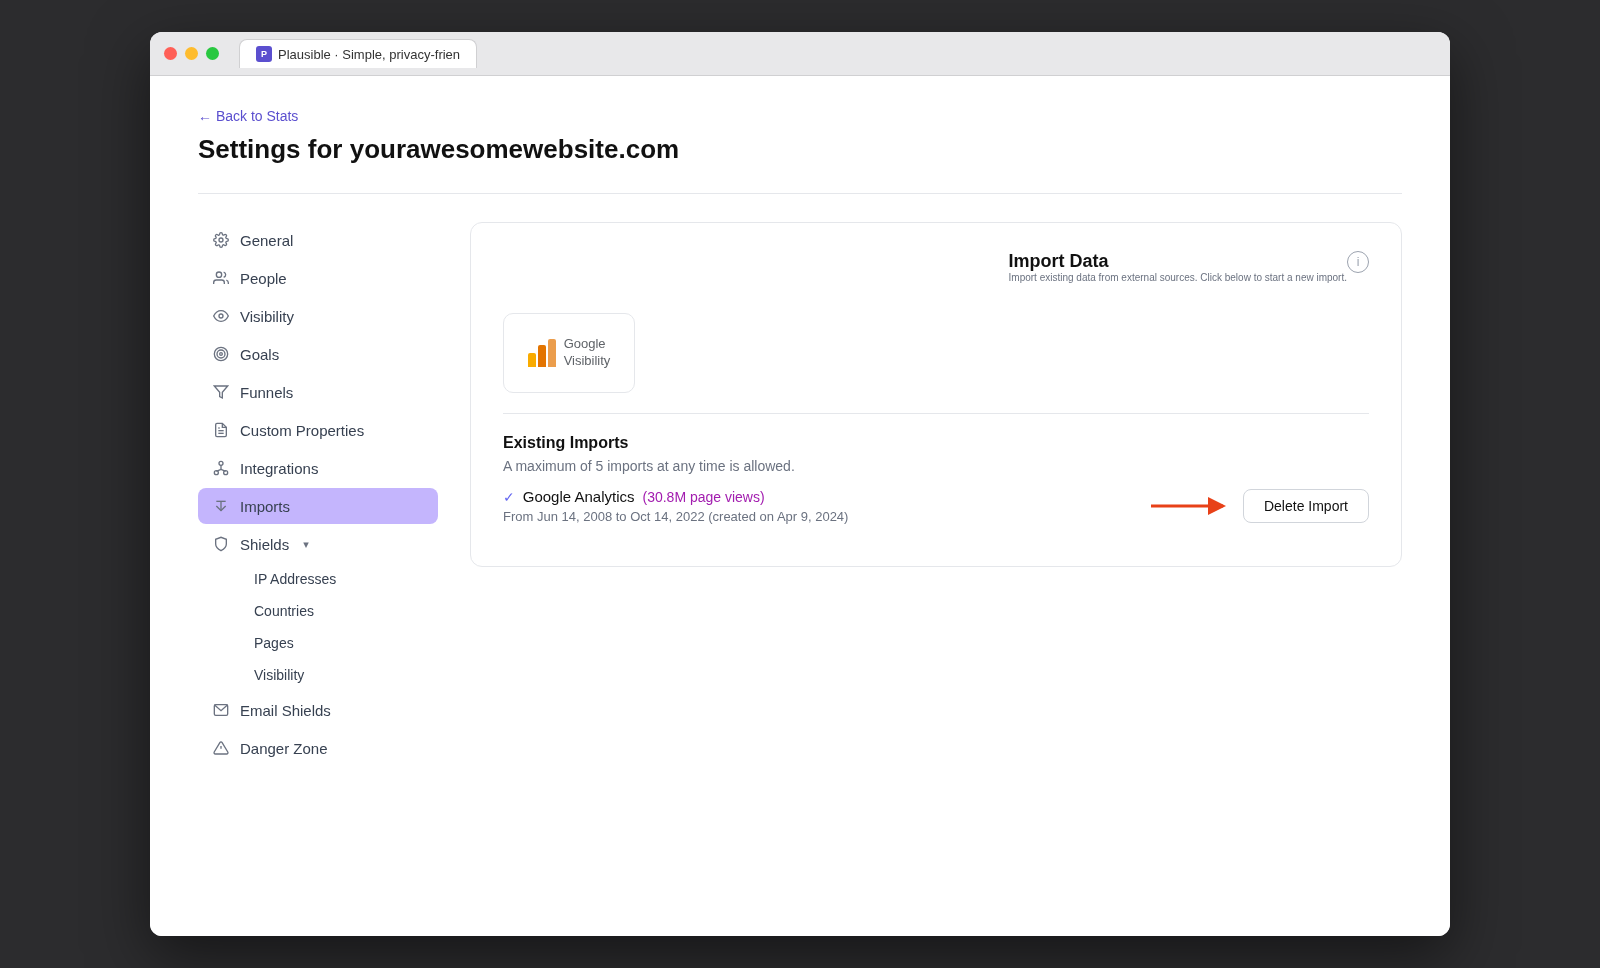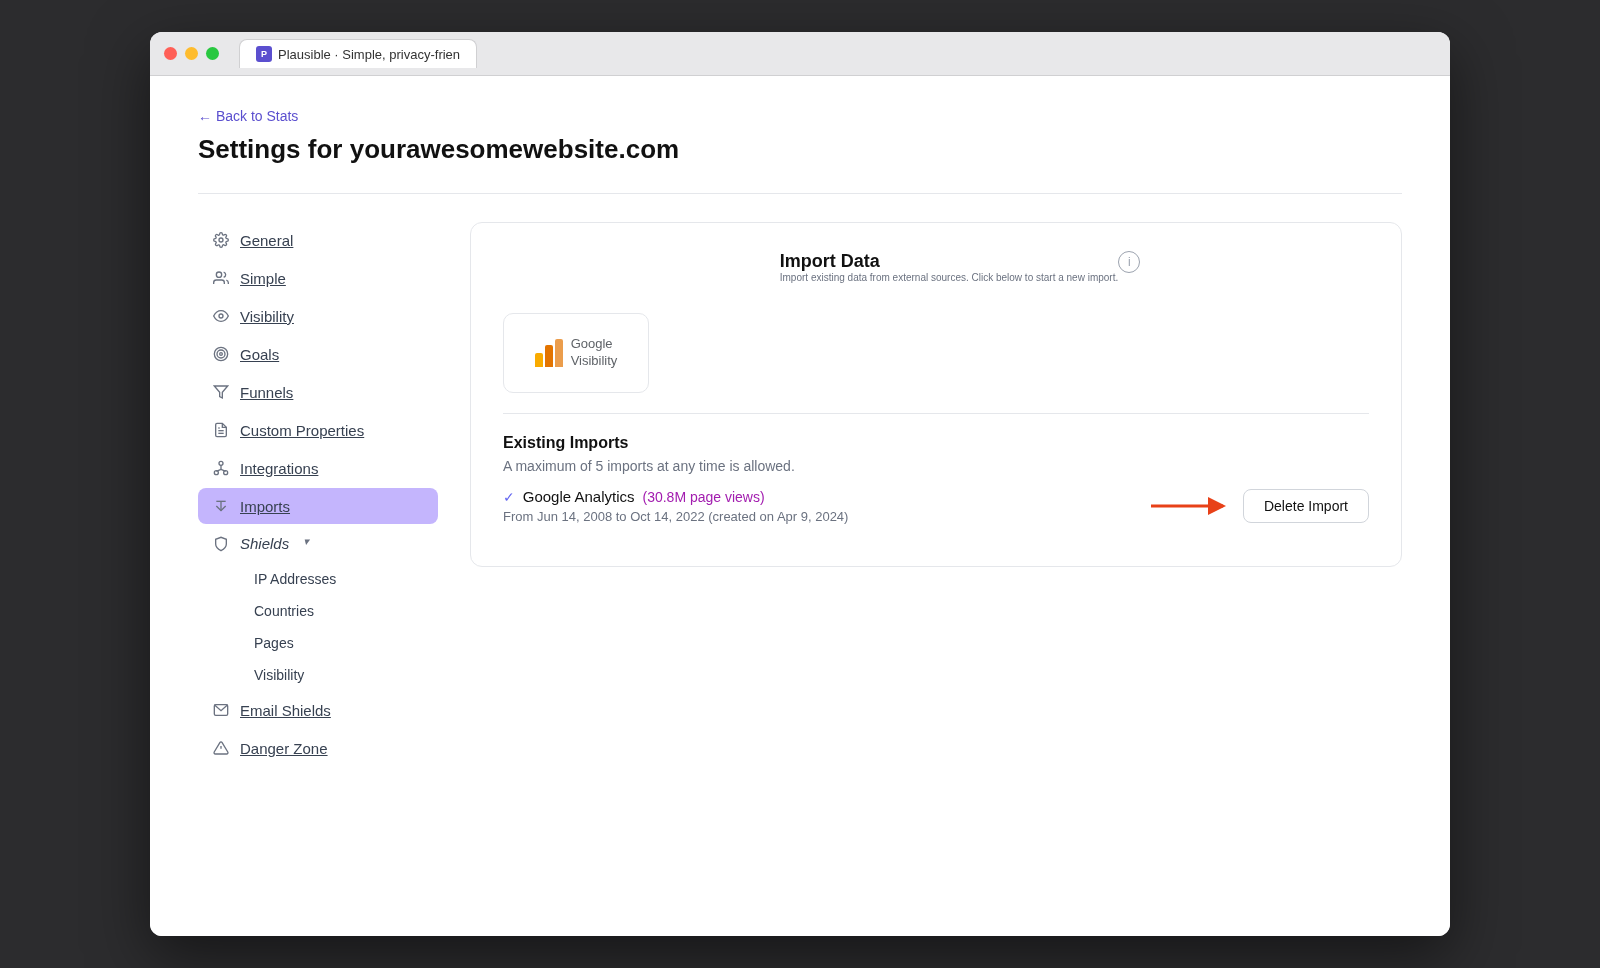--- a/index.html
+++ b/index.html
@@ -111,21 +111,20 @@
     .sidebar-item {
       display: flex;
       align-items: center;
       gap: 10px;
       padding: 9px 14px;
       border-radius: 8px;
       cursor: pointer;
       font-size: 15px;
       color: #374151;
       margin-bottom: 2px;
-      text-decoration: underline;
     }
     .sidebar-item.active { background: #c4b5fd; font-weight: 500; }
 
     .sidebar-icon {
       width: 18px;
       height: 18px;
       display: flex;
       align-items: center;
       justify-content: center;
       color: #6b7280;
@@ -142,50 +141,49 @@
       padding: 7px 14px;
       border-radius: 8px;
       cursor: pointer;
       font-size: 14px;
       color: #374151;
       margin-bottom: 2px;
     }
 
     .shields-row {
       display: flex;
-      align-items: flex-start;
+      align-items: center;
       gap: 10px;
       padding: 9px 14px;
       border-radius: 8px;
       cursor: pointer;
       font-size: 15px;
       color: #374151;
       margin-bottom: 2px;
-      font-style: italic;
     }
 
     .chevron {
       margin-left: 4px;
       font-size: 11px;
       color: #6b7280;
     }
 
     .main-content {
       flex: 1;
     }
 
     .card {
       border: 1px solid #e5e7eb;
       border-radius: 12px;
       padding: 28px 32px;
     }
 
     .card-header {
       display: flex;
-      justify-content: center;
+      justify-content: flex-end;
       align-items: flex-start;
       margin-bottom: 6px;
       margin-left: 48px;
     }
 
     .card-title {
       font-size: 18px;
       font-weight: 600;
       color: #111;
     }
@@ -210,21 +208,21 @@
       flex-shrink: 0;
     }
 
     .card-divider {
       border: none;
       border-top: 1px solid #e5e7eb;
       margin: 20px 0;
     }
 
     .ga-logo-box {
-      width: 146px;
+      width: 132px;
       height: 80px;
       border: 1px solid #e5e7eb;
       border-radius: 10px;
       display: flex;
       align-items: center;
       justify-content: center;
       cursor: pointer;
       background: #fff;
     }
 
@@ -386,21 +384,21 @@
 
         <div class="sidebar-item">
           <span class="sidebar-icon">
             <svg width="16" height="16" viewBox="0 0 24 24" fill="none" stroke="currentColor" stroke-width="2">
               <path d="M17 21v-2a4 4 0 00-4-4H5a4 4 0 00-4 4v2"></path>
                 <circle cx="9" cy="7" r="4"></circle>
                 <path d="M23 21v-2a4 4 0 00-3-3.87"></path>
                 <path d="M16 3.13a4 4 0 010 7.75"></path>
             </svg>
           </span>
-          <span>Simple</span>
+          <span>People</span>
         </div>
 
         <div class="sidebar-item">
           <span class="sidebar-icon">
             <svg width="16" height="16" viewBox="0 0 24 24" fill="none" stroke="currentColor" stroke-width="2">
               <path d="M1 12s4-8 11-8 11 8 11 8-4 8-11 8-11-8-11-8z"></path>
                 <circle cx="12" cy="12" r="3"></circle>
             </svg>
           </span>
           <span>Visibility</span>

